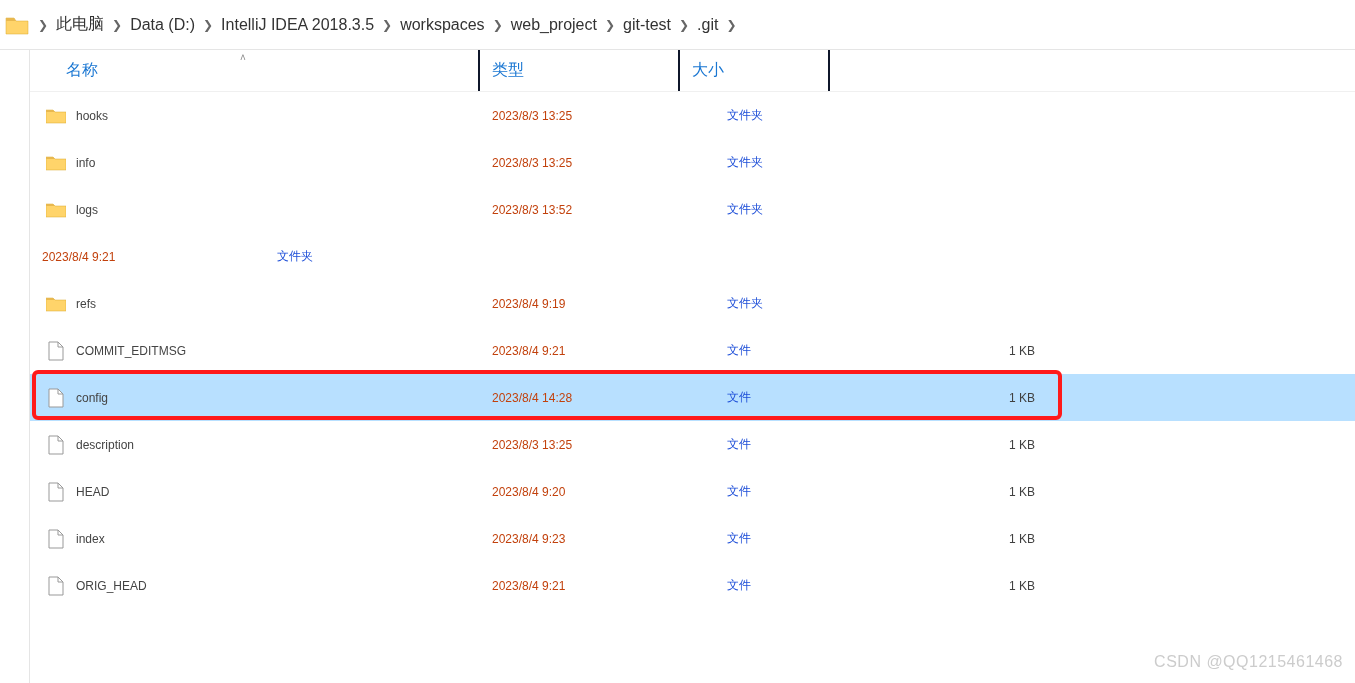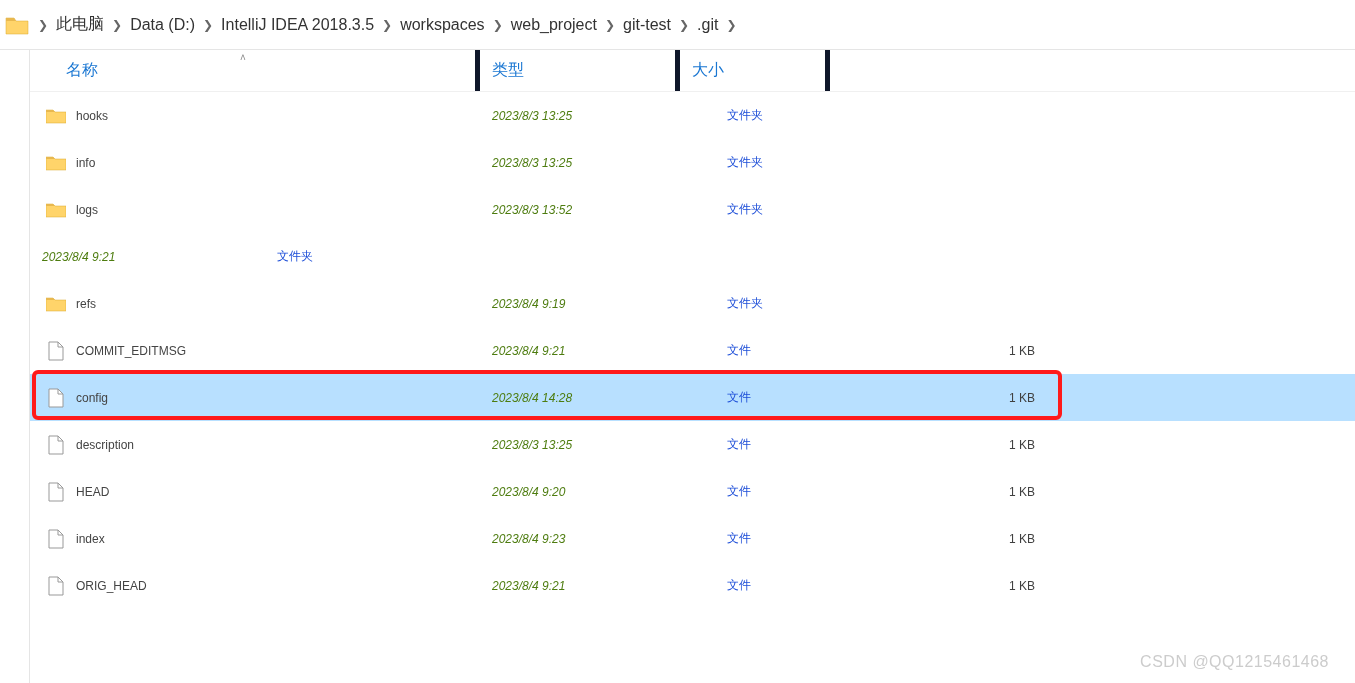--- a/index.html
+++ b/index.html
@@ -58,21 +58,21 @@
     .header-row {
       display: flex;
       height: 42px;
       align-items: center;
       border-bottom: 1px solid #f0f0f0;
       color: #1976d2;
       font-size: 16px;
       position: relative;
     }
     .header-row .col-header {
-      border-right: 5px solid #0f172a;
+      border-right: 2px solid #0f172a;
       height: 100%;
       display: flex;
       align-items: center;
       cursor: pointer;
     }
     .col-name-h { width: 450px; padding-left: 36px; }
     .col-date-h { width: 235px; padding-left: 12px; }
     .col-type-h { width: 200px; padding-left: 12px; }
     .col-size-h { width: 150px; padding-left: 12px; }
     .sort-indicator {
@@ -96,22 +96,21 @@
     }
     .col-name {
       width: 450px;
       display: flex;
       align-items: center;
       padding-left: 16px;
     }
     .col-date {
       width: 235px;
       padding-left: 12px;
-      color: #4d7c0f;
-      font-style: italic;
+      color: #c2410c;
     }
     .col-type {
       width: 200px;
       padding-left: 12px;
       color: #1d4ed8;
     }
     .col-size {
       width: 130px;
       text-align: right;
       padding-right: 10px;
@@ -128,21 +127,21 @@
     .red-box {
       position: absolute;
       border: 4px solid #ff1a1a;
       border-radius: 6px;
       pointer-events: none;
       z-index: 10;
     }
     .watermark {
       position: absolute;
       bottom: 12px;
-      right: 26px;
+      right: 12px;
       color: #ccc;
       font-size: 16px;
       letter-spacing: 0.5px;
     }
   </style>
 </head>
 <body>
 
 <div class="breadcrumb-bar">
   <span class="breadcrumb-folder-icon">

